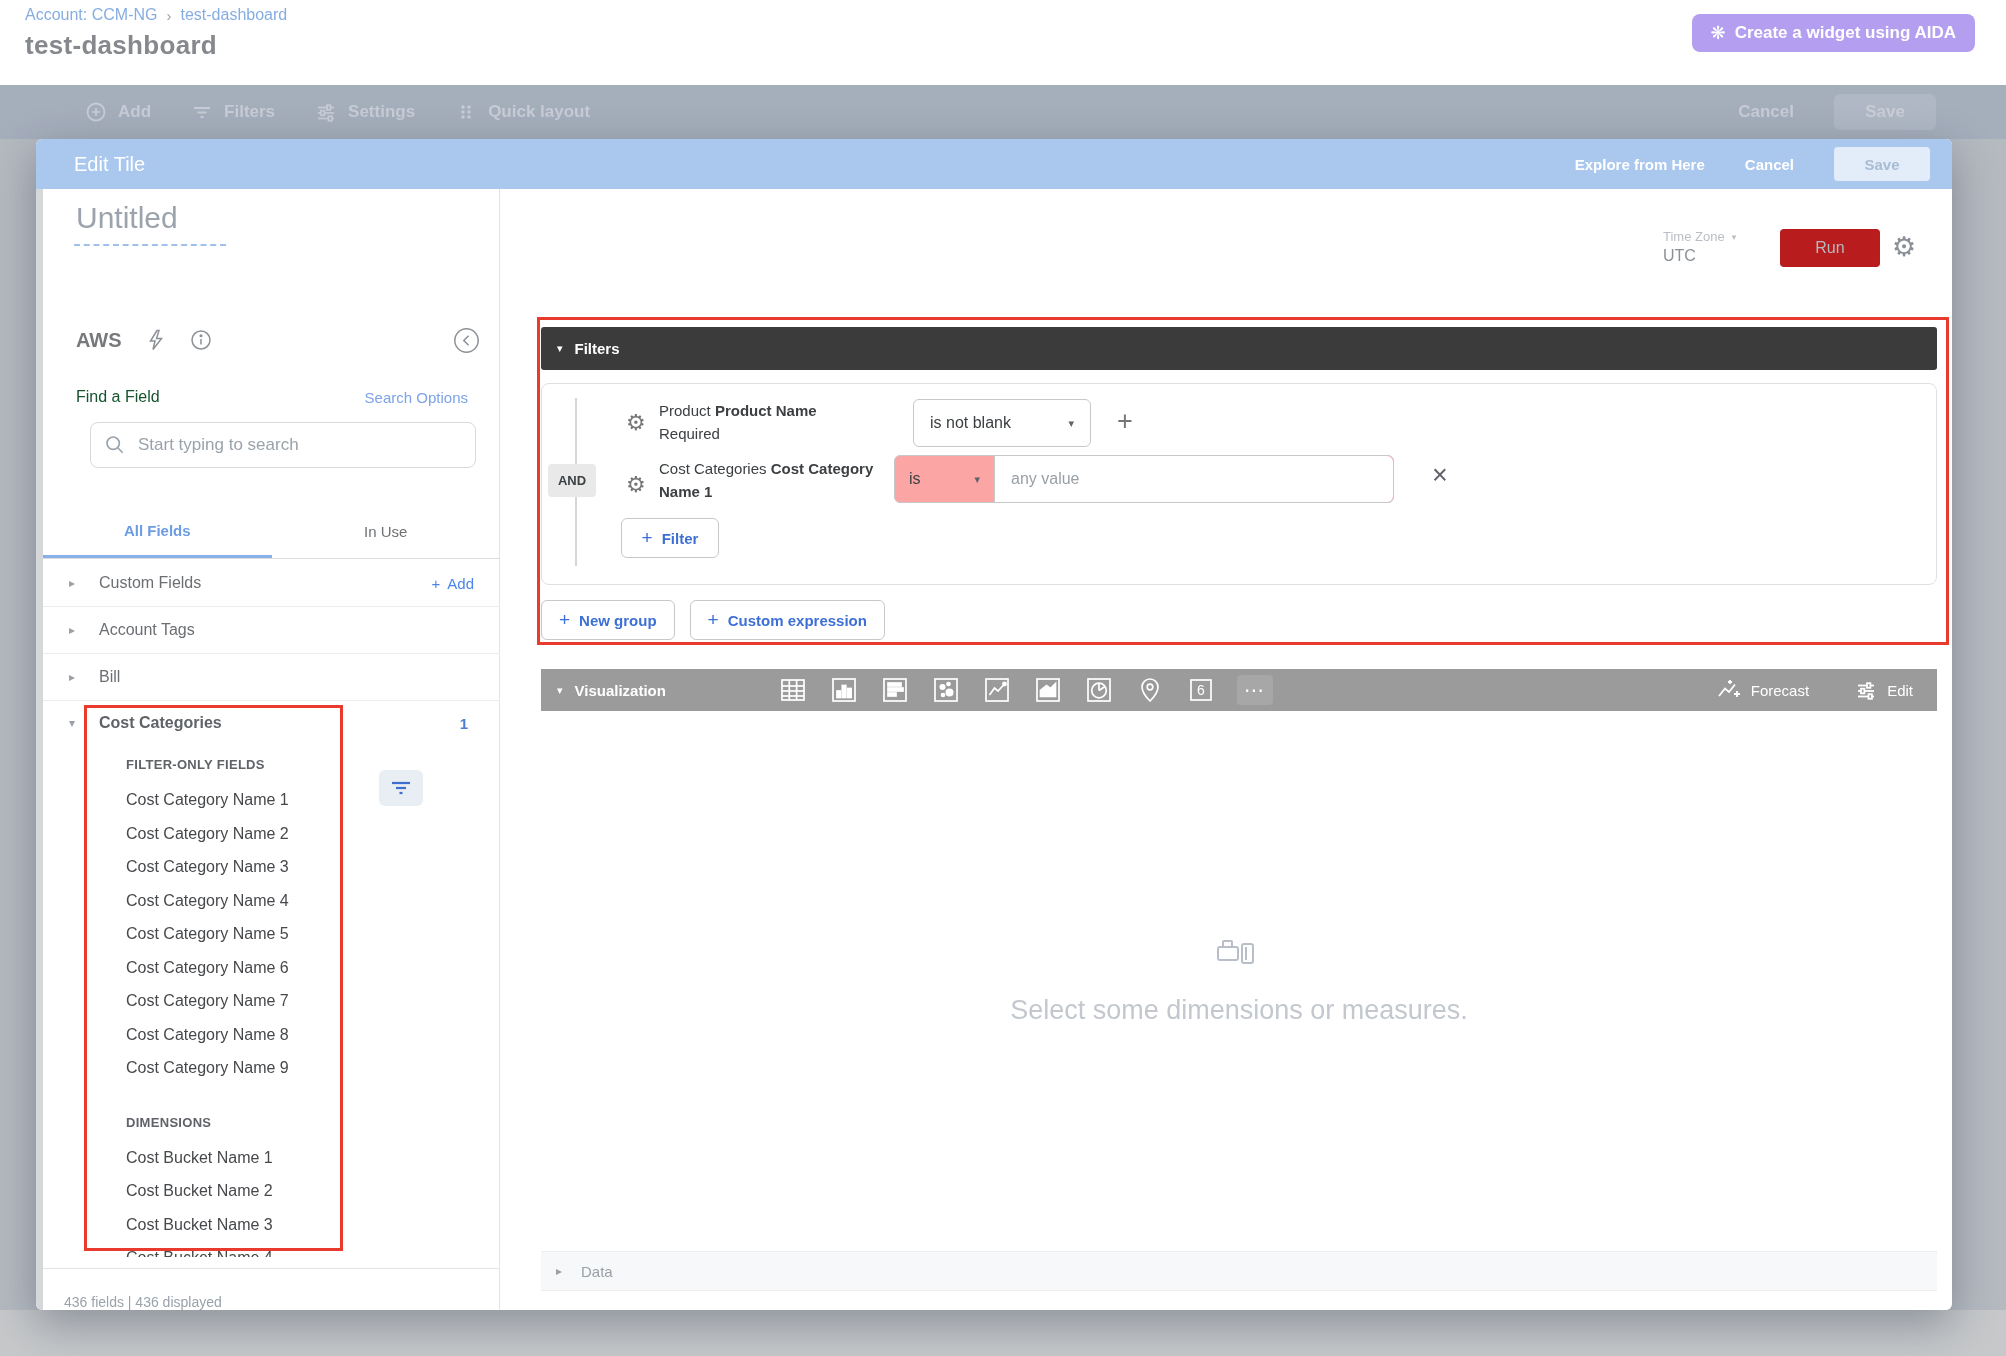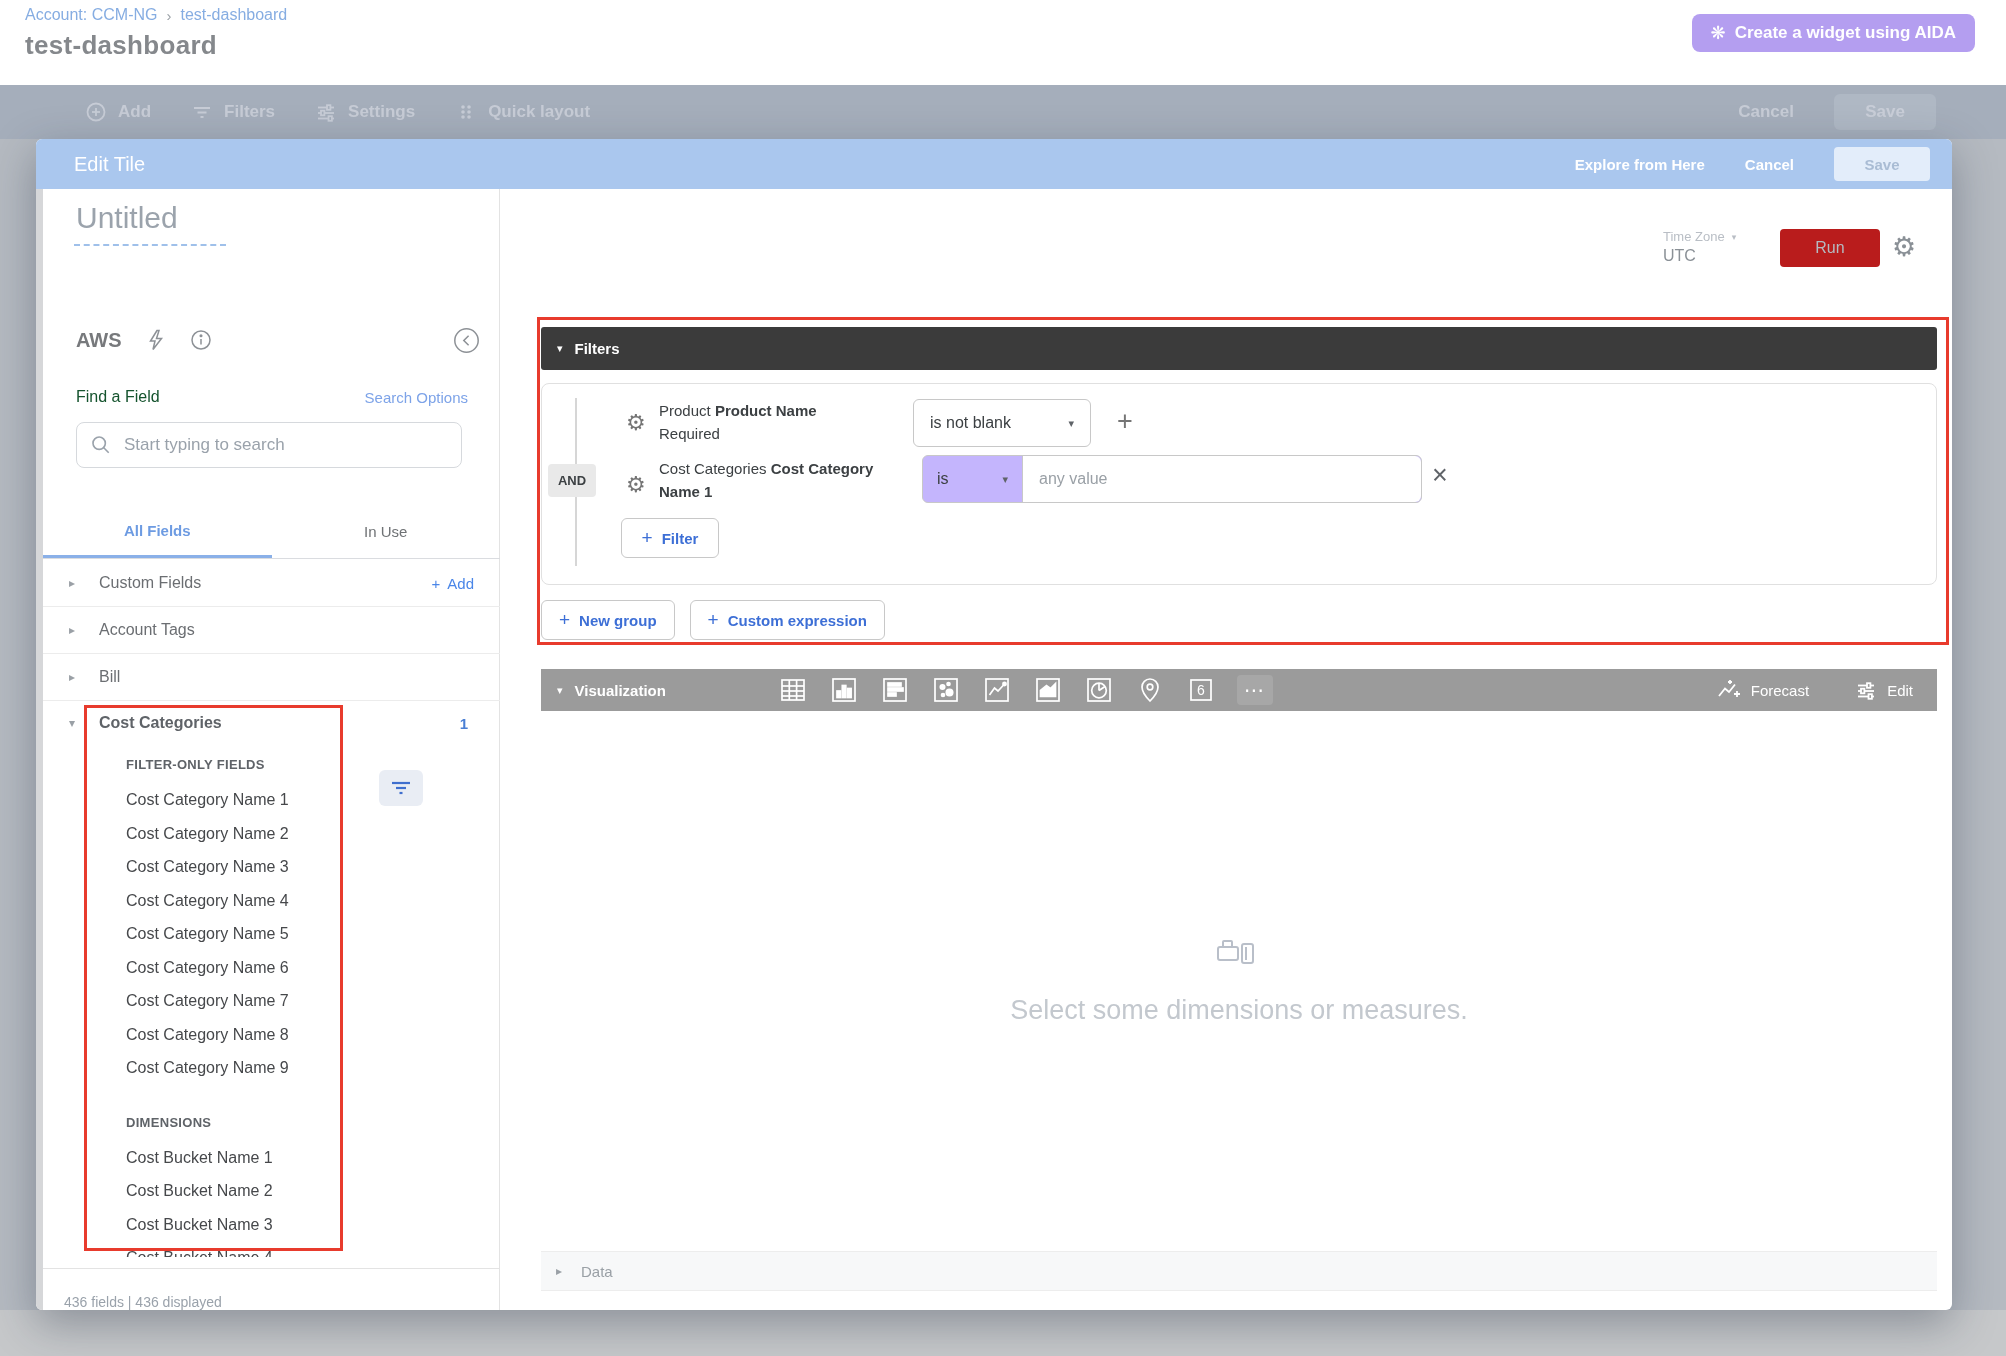--- a/index.html
+++ b/index.html
@@ -43,21 +43,21 @@
 
   
   .sidebar { position:absolute; left:7px; top:50px; width:457px; height:1121px; border-right:1px solid #e3e3e3; }
   .aws-row { position:absolute; left:33px; top:131px; width:404px; height:40px; display:flex; align-items:center; gap:24px; }
   .aws-name { font-size:20px; font-weight:bold; color:#77797c; }
   .aws-row svg { stroke:#8d9196; }
   .collapse-btn { margin-left:auto; cursor:pointer; }
   .find-row { position:absolute; left:33px; top:199px; width:392px; display:flex; align-items:center; }
   .find-label { font-size:16px; color:#14532d; }
   .search-options { margin-left:auto; font-size:15px; color:#7da3e8; cursor:pointer; }
-  .search-box { position:absolute; left:33px; top:233px; width:386px; height:46px; border:1.5px solid #d6d9dd; border-radius:8px; display:flex; align-items:center; padding:0 14px; gap:13px; }
+  .search-box { position:absolute; left:47px; top:233px; width:386px; height:46px; border:1.5px solid #d6d9dd; border-radius:8px; display:flex; align-items:center; padding:0 14px; gap:13px; }
   .search-box input { border:none; outline:none; font-size:17px; color:#5f6368; width:100%; font-family:inherit; }
   .search-box input::placeholder { color:#9aa2ab; }
 
   .tabs { position:absolute; left:0; top:316px; width:457px; height:54px; border-bottom:1px solid #dadce0; display:flex; }
   .tab { flex:1; display:flex; align-items:center; justify-content:center; font-size:15px; cursor:pointer; }
   .tab.active { color:#6d9be2; font-weight:bold; border-bottom:3px solid #8ab0e8; }
   .tab.inactive { color:#6f7275; }
 
   .sec-row { position:absolute; left:0; width:457px; height:47px; border-bottom:1px solid #ececec; display:flex; align-items:center; padding:0 26px; gap:18px; cursor:pointer; }
   .sec-arrow { color:#9aa0a6; font-size:12px; width:12px; }
@@ -80,21 +80,21 @@
   .fb-label { font-size:15px; font-weight:bold; }
   .group-box { position:absolute; left:505px; top:244px; width:1396px; height:202px; border:1px solid #e0e0e0; border-radius:8px; }
   .spine { position:absolute; left:33px; top:14px; width:2px; height:168px; background:#d6d6d6; }
   .gear-sm { position:absolute; font-size:22px; color:#757575; cursor:pointer; }
   .frow-label { position:absolute; font-size:15px; color:#3c4043; line-height:23px; }
   .frow-label b { font-weight:bold; }
   .dd { position:absolute; height:48px; border:1px solid #c8c8c8; border-radius:6px; display:flex; align-items:center; padding:0 16px; font-size:16px; color:#3c4043; cursor:pointer; background:#fff; }
   .dd .caret { margin-left:auto; color:#5f6368; font-size:11px; padding-left:18px; }
   .plus-icn { position:absolute; font-size:27px; color:#757575; font-weight:normal; cursor:pointer; }
   .and-badge { position:absolute; left:6px; top:80px; width:48px; height:33px; background:#e9e9e9; border-radius:4px; display:flex; align-items:center; justify-content:center; font-size:13px; font-weight:bold; color:#3c4043; }
-  .combo { position:absolute; left:380px; top:71px; width:500px; height:48px; border:1px solid #c8c8c8; border-radius:6px; display:flex; align-items:stretch; background:#c4b5fd; }
+  .combo { position:absolute; left:352px; top:71px; width:500px; height:48px; border:1px solid #c8c8c8; border-radius:6px; display:flex; align-items:stretch; background:#fca5a5; }
   .combo-sel { width:100px; display:flex; align-items:center; padding:0 14px; border-right:1px solid #c8c8c8; font-size:16px; color:#3c4043; cursor:pointer; }
   .combo-sel .caret { margin-left:auto; color:#5f6368; font-size:11px; }
   .combo input { flex:1; border:none; outline:none; padding:0 16px; font-size:16px; color:#3c4043; border-radius:0 6px 6px 0; font-family:inherit; }
   .combo input::placeholder { color:#9aa0a6; }
   .close-x { position:absolute; left:890px; top:78px; font-size:27px; color:#5f6368; cursor:pointer; line-height:1; }
   .blue-btn { height:40px; border:1px solid #c8c8c8; border-radius:6px; background:#fff; color:#3d6fd6; font-size:15px; font-weight:bold; display:flex; align-items:center; justify-content:center; gap:9px; padding:0 17px; font-family:inherit; cursor:pointer; }
   .filter-btn { position:absolute; left:79px; top:134px; width:98px; }
   .actions { position:absolute; left:505px; top:461px; display:flex; gap:15px; }
   .btn-plus { font-size:19px; font-weight:normal; }
 

